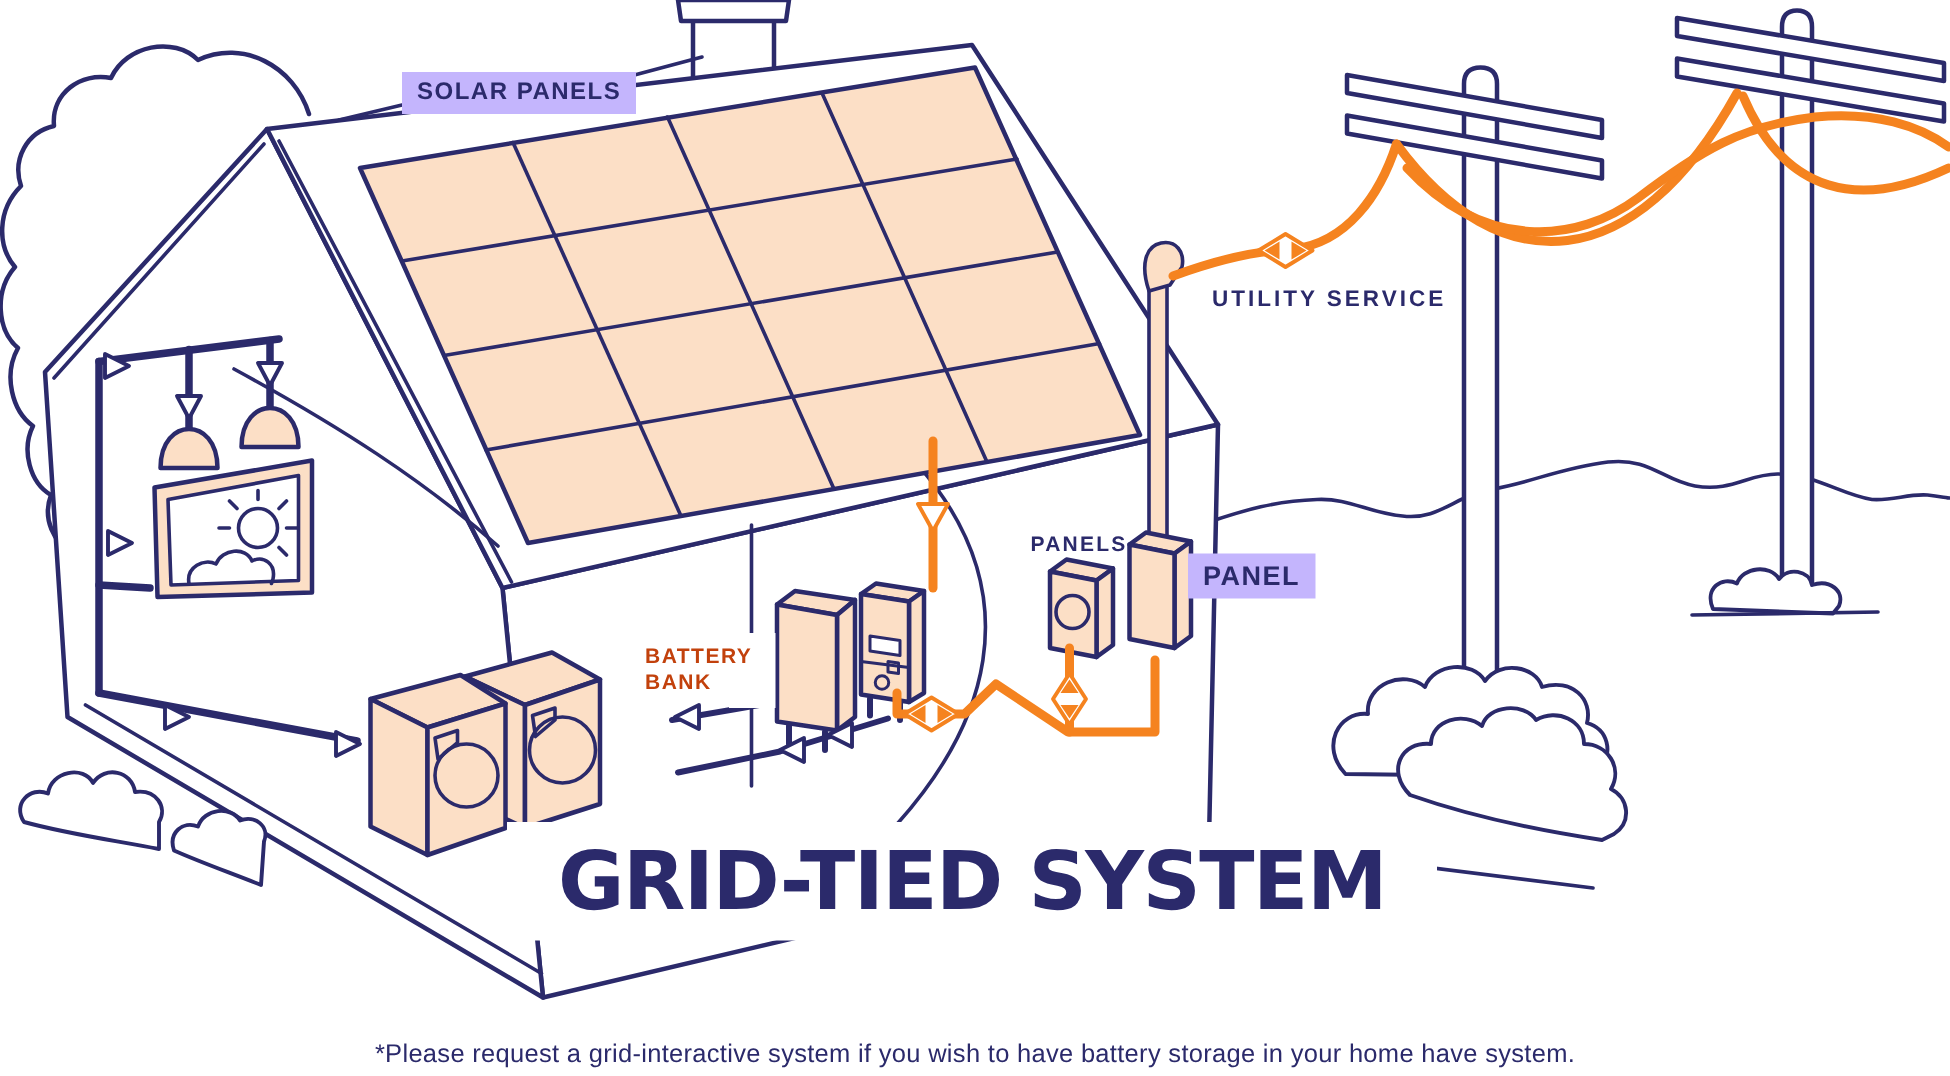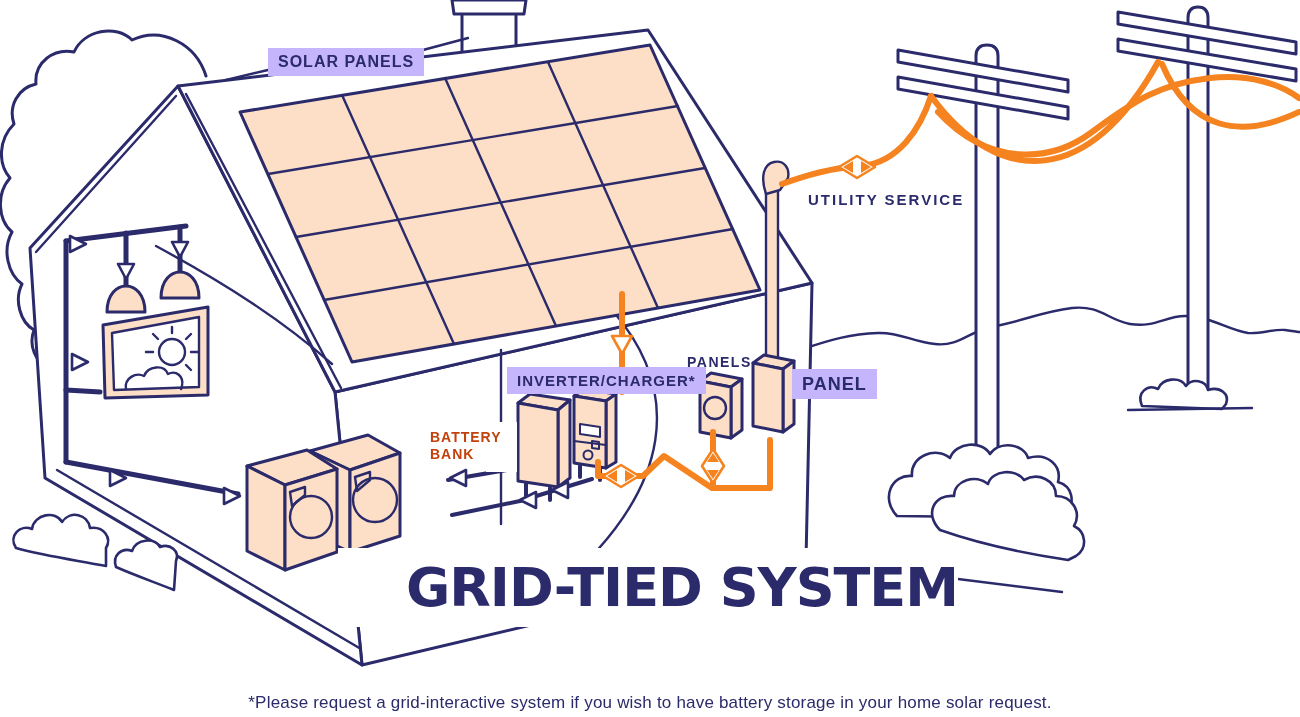--- a/index.html
+++ b/index.html
@@ -19,21 +19,21 @@
   .of {fill:#f5831f;}
   .na {fill:#ffffff;stroke:#2b2a6b;stroke-width:2.6;stroke-linejoin:round;}
 
   
   .lbl{position:absolute;font-weight:bold;color:#2b2a6b;font-size:15px;letter-spacing:1px;
        white-space:nowrap;line-height:1;}
   .boxed{background:#c4b5fd;padding:6px 10px;}
   .patch{position:absolute;background:#ffffff;}
 
   .title-band{position:absolute;left:338px;top:548px;width:620px;height:79px;background:#ffffff;
-              display:flex;align-items:center;justify-content:flex-end;}
+              display:flex;align-items:center;justify-content:center;}
   .title-text{font-family:"DejaVu Sans",sans-serif;font-weight:bold;font-size:54px;
               letter-spacing:-1px;color:#2b2a6b;white-space:nowrap;}
   .footnote{position:absolute;left:0;top:693px;width:1300px;text-align:center;
             color:#2b2a6b;font-size:17px;letter-spacing:.2px;}
   .bb-label{position:absolute;left:430px;top:429px;width:84px;text-align:left;
             font-weight:bold;color:#c2410c;font-size:14px;letter-spacing:1px;line-height:17px;}
 </style>
 </head>
 <body>
 
@@ -229,31 +229,30 @@
       <path class="of" d="M 843,167 L 853,161 L 853,173 Z"></path>
       <path class="of" d="M 871,167 L 861,161 L 861,173 Z"></path>
     </g>
   </g>
 </svg>
 
   <div class="lbl boxed" style="left:268px;top:48px;font-size:16px;">SOLAR PANELS</div>
 
   <div class="lbl" style="left:808px;top:192px;letter-spacing:2px;text-align:center;">UTILITY SERVICE</div>
 
-  <div class="lbl boxed" style="left:507px;top:367px;">INVERTER/CHARGER*</div>
 
   <div class="lbl" style="left:687px;top:355px;font-size:14px;letter-spacing:1.5px;">PANELS</div>
 
   <div class="lbl boxed" style="left:792px;top:369px;font-size:18px;">PANEL</div>
 
 
   <div class="patch" style="left:486px;top:422px;width:31px;height:50px;"></div>
   <div class="bb-label">
     <div>BATTERY</div>
     <div>BANK</div>
   </div>
 
   <div class="title-band">
     <span class="title-text">GRID-TIED SYSTEM</span>
   </div>
 
-  <div class="footnote">*Please request a grid-interactive system if you wish to have battery storage in your home solar request.</div>
+  <div class="footnote">*Please request a grid-interactive system if you wish to have battery storage in your home have system.</div>
 </div>
 
 </body></html>

